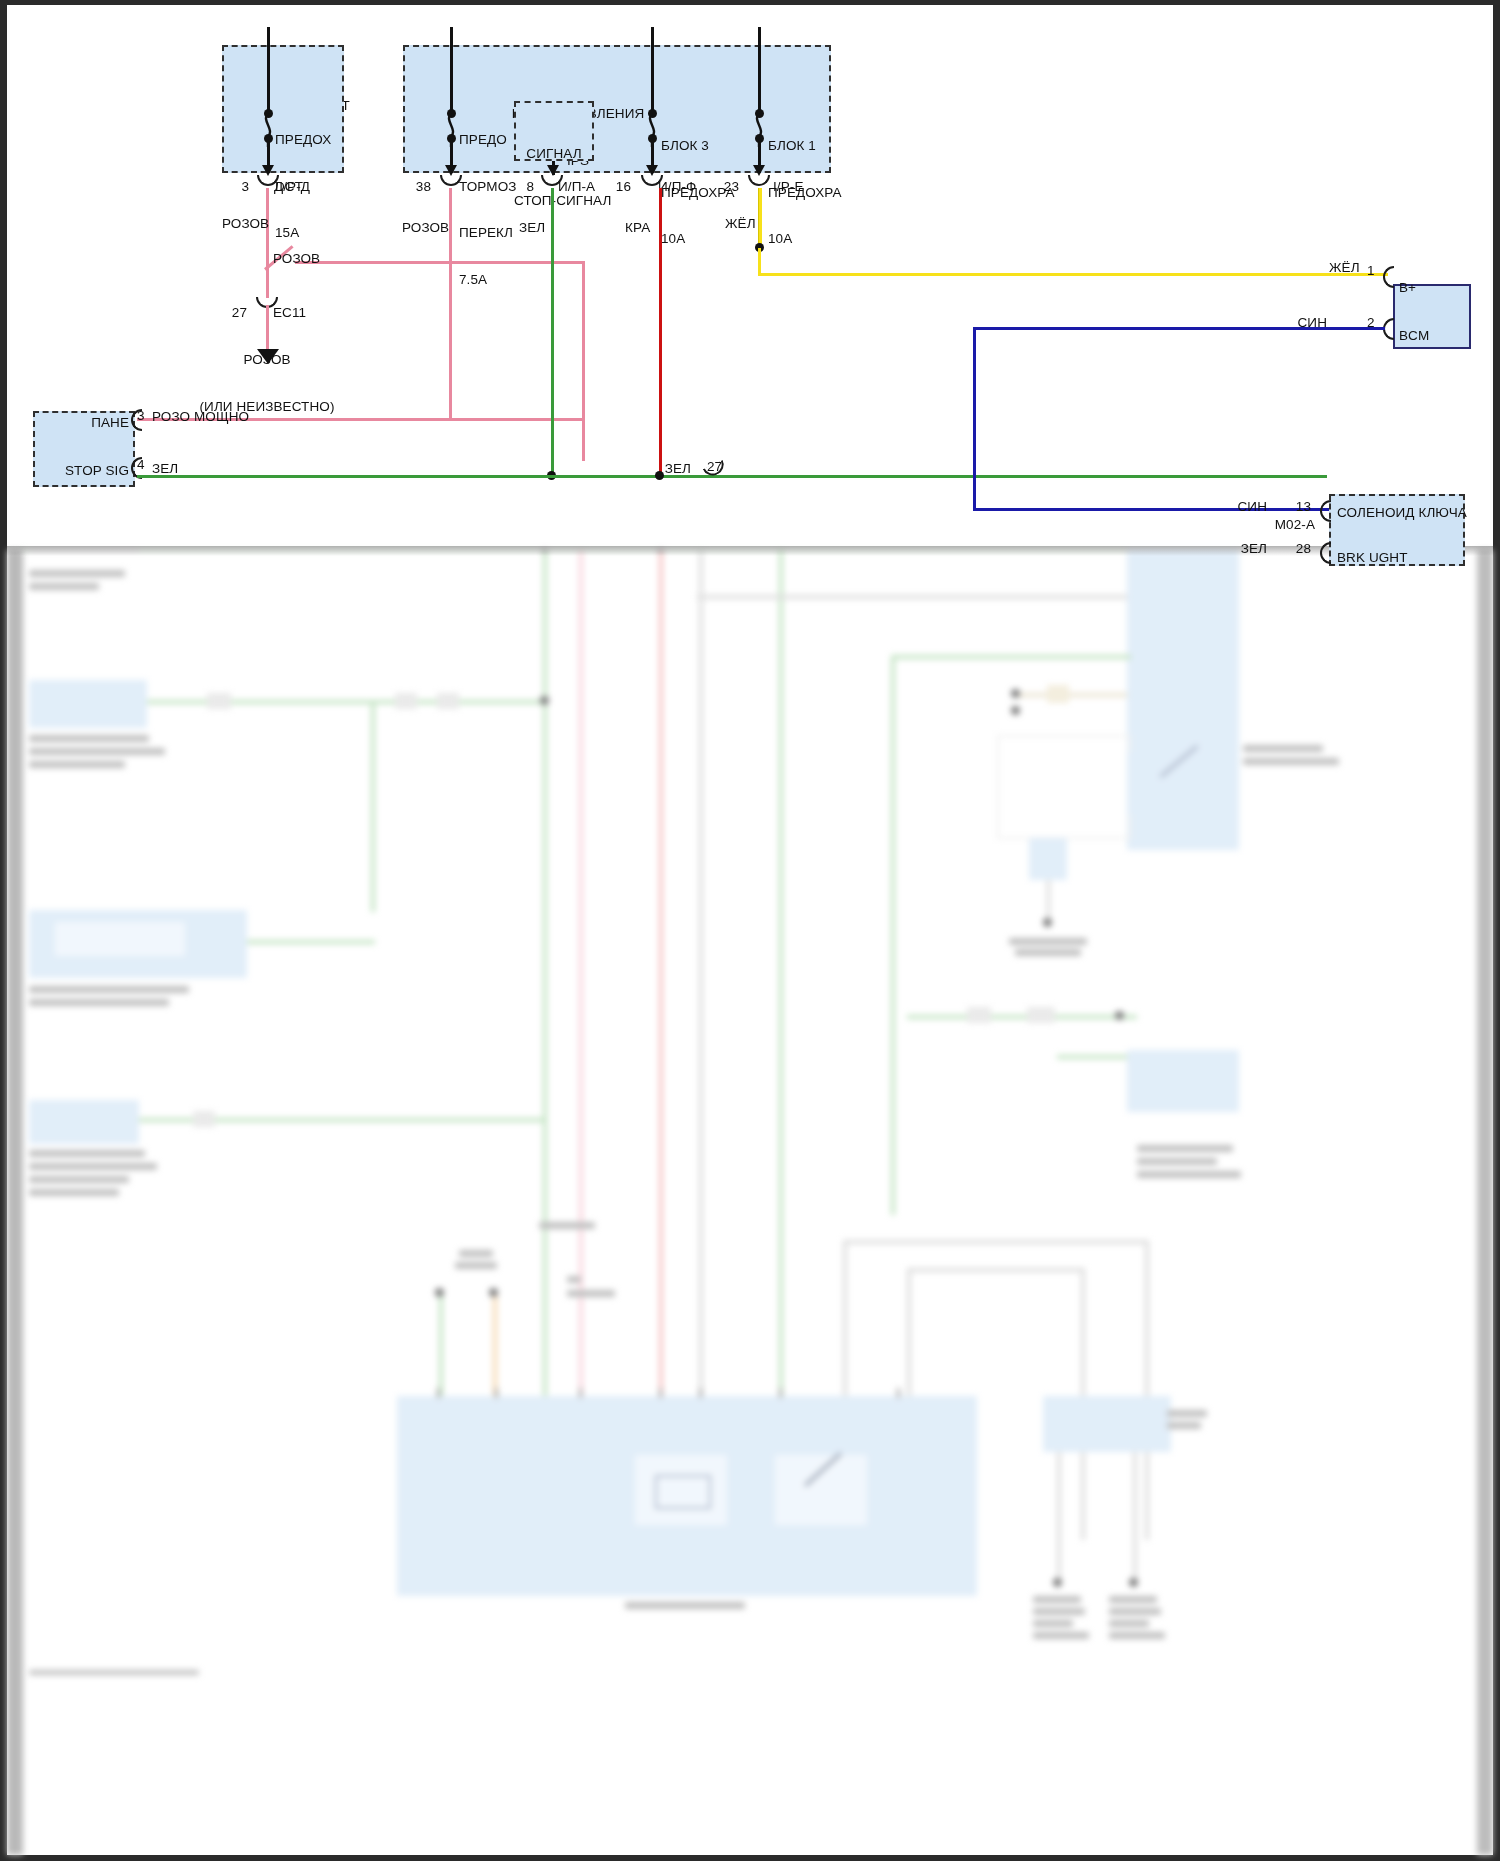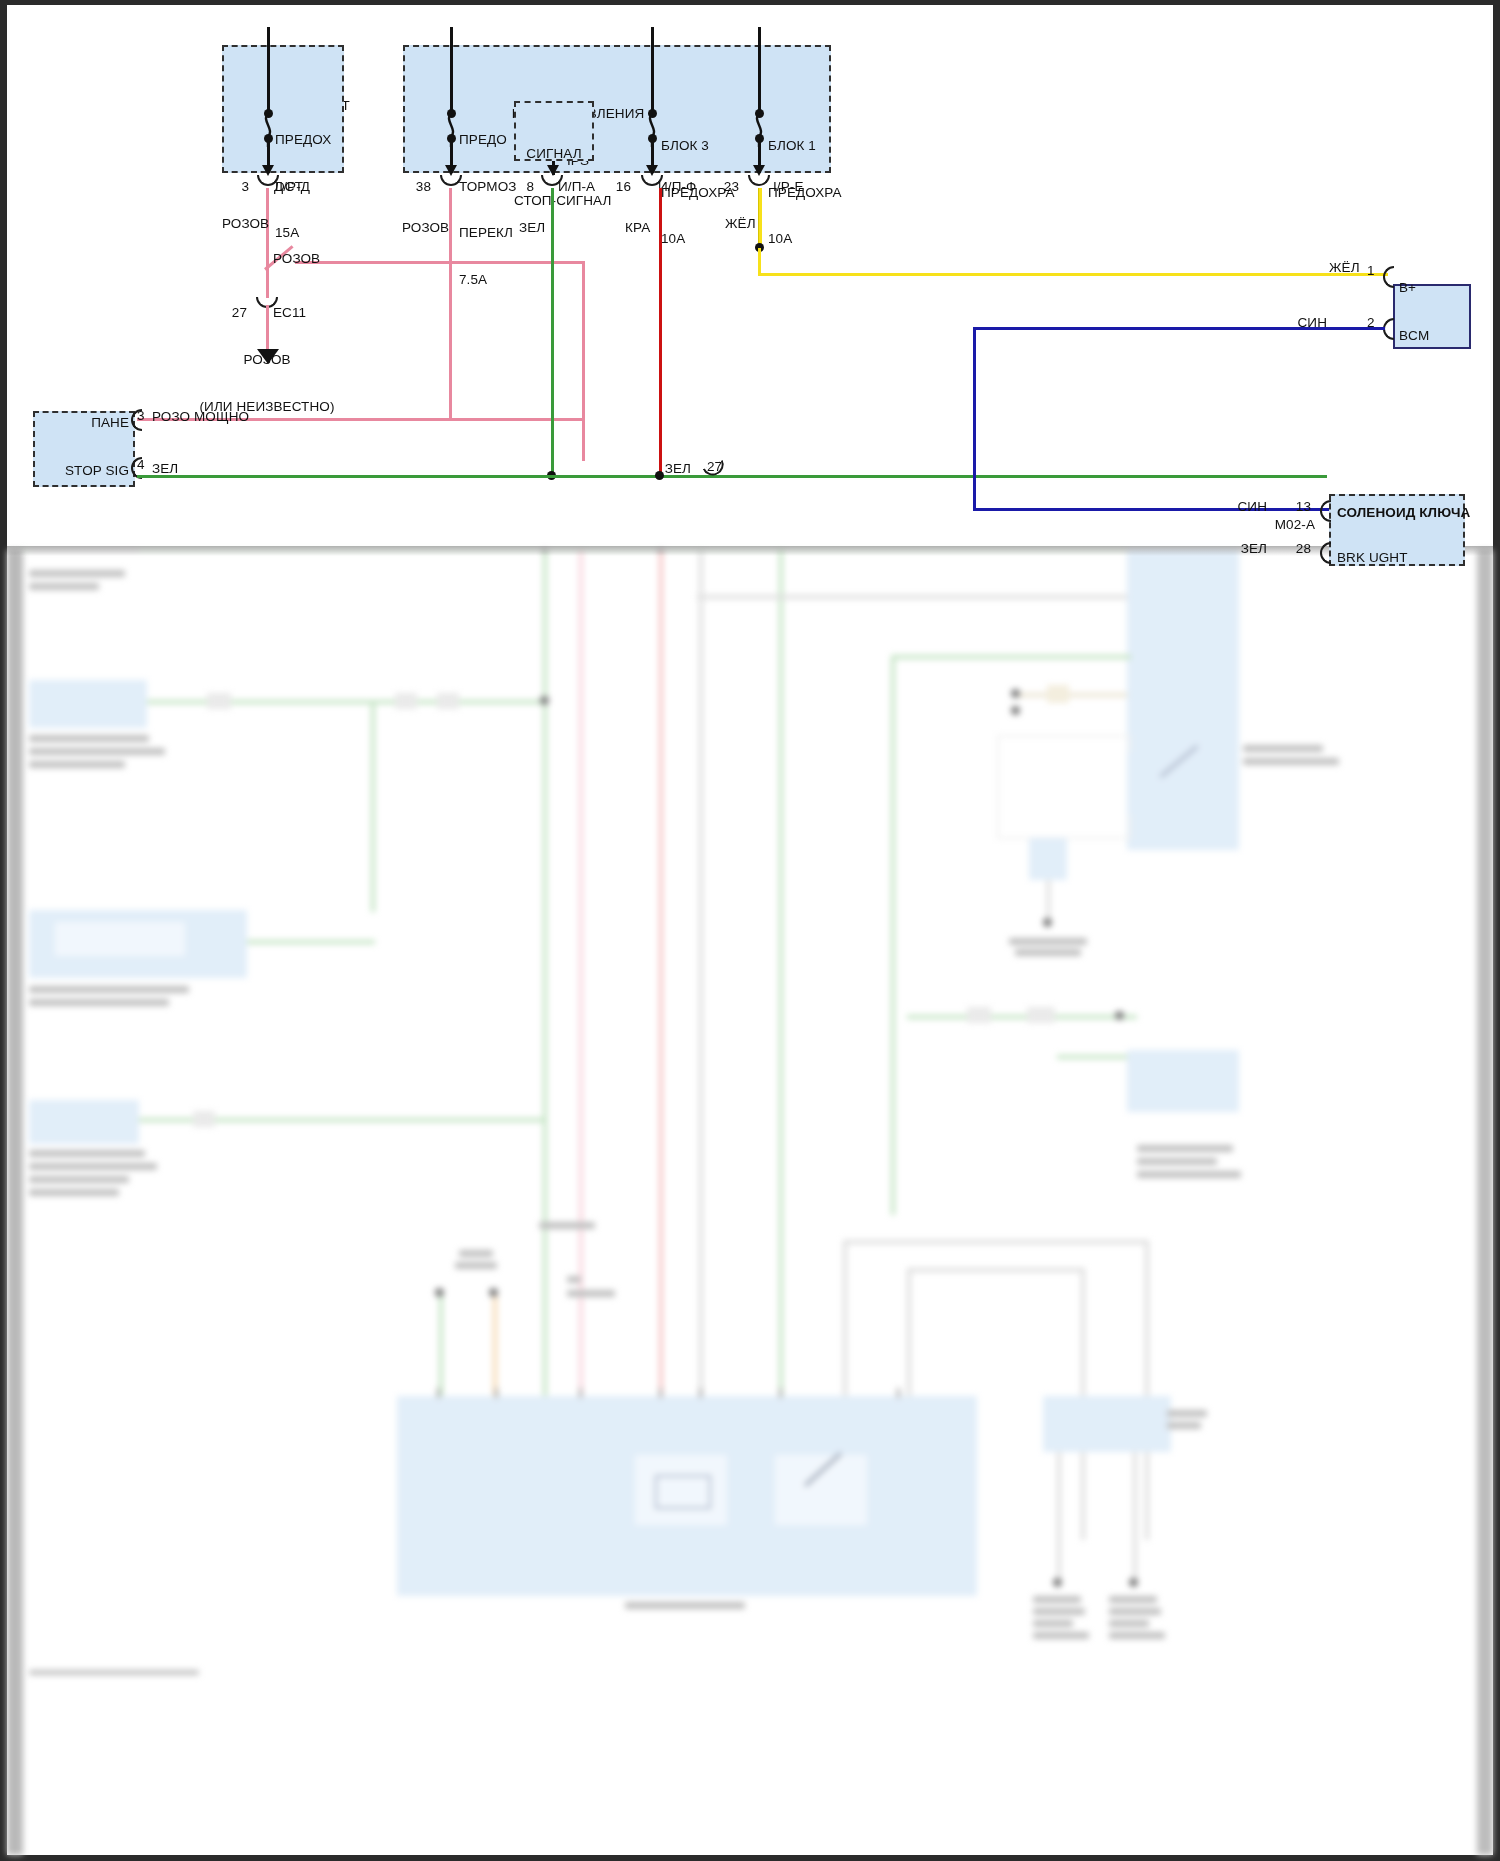--- a/index.html
+++ b/index.html
@@ -385,21 +385,21 @@
 
     <div class="wire h" style="left:966px;top:322px;width:412px;background:#1a1aa8;"></div>
     <div class="wire v" style="left:966px;top:322px;height:184px;background:#1a1aa8;"></div>
     <div class="wire h" style="left:966px;top:503px;width:358px;background:#1a1aa8;"></div>
 
     <div class="box-dash" style="left:1322px;top:489px;width:136px;height:72px;"></div>
     <div class="conn-p" style="left:1313px;top:495px;"></div>
     <div class="lbl r" style="left:1262px;top:494px;width:42px;">13</div>
     <div class="lbl r" style="left:1216px;top:494px;width:44px;">СИН</div>
     <div class="lbl r" style="left:1250px;top:512px;width:58px;">M02-A</div>
-    <div class="lbl" style="left:1330px;top:500px;font-weight:bold;">СОЛЕНОИД КЛЮЧА</div>
+    <div class="lbl" style="left:1330px;top:500px;">СОЛЕНОИД КЛЮЧА</div>
 
     <div class="conn-p" style="left:1313px;top:537px;"></div>
     <div class="lbl r" style="left:1262px;top:536px;width:42px;">28</div>
     <div class="lbl r" style="left:1216px;top:536px;width:44px;">ЗЕЛ</div>
     <div class="lbl" style="left:1330px;top:545px;">BRK UGHT</div>
 
   </div>
 </div>
 
 </body></html>

